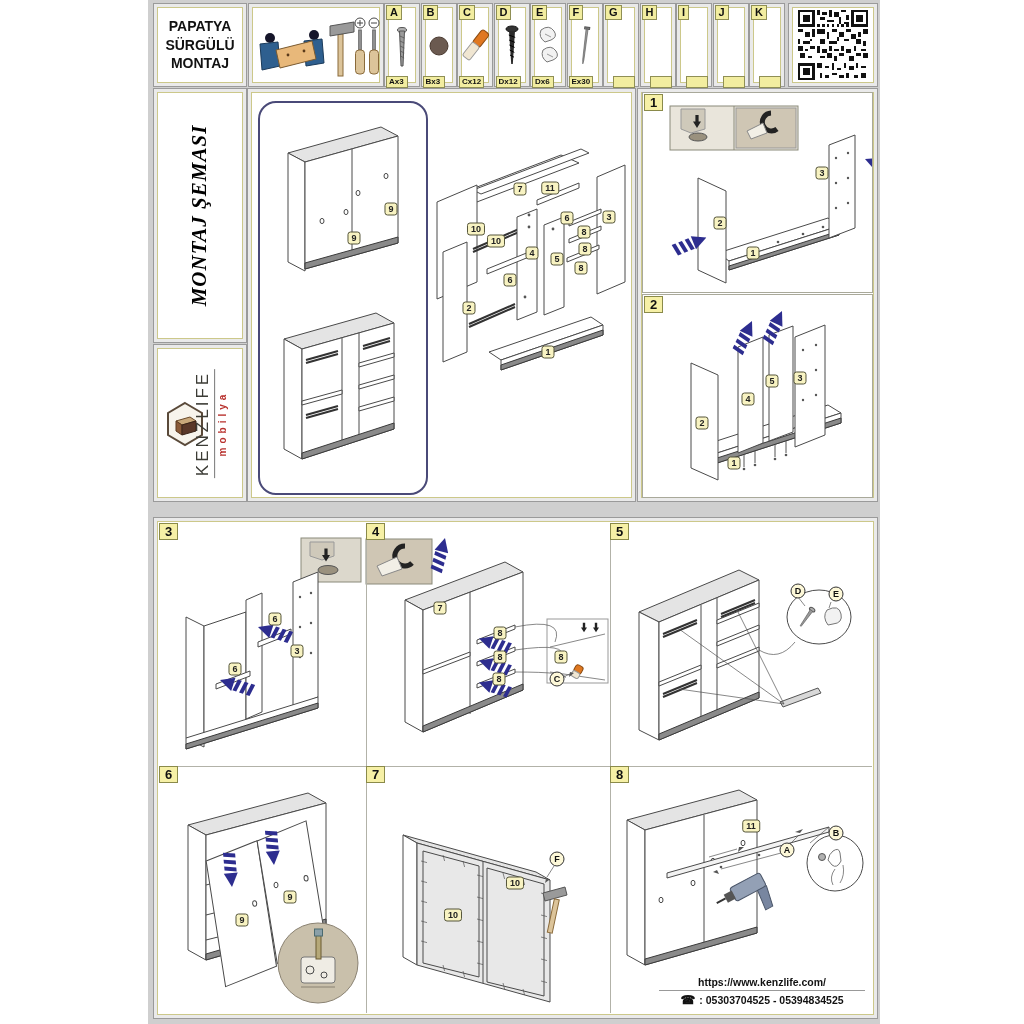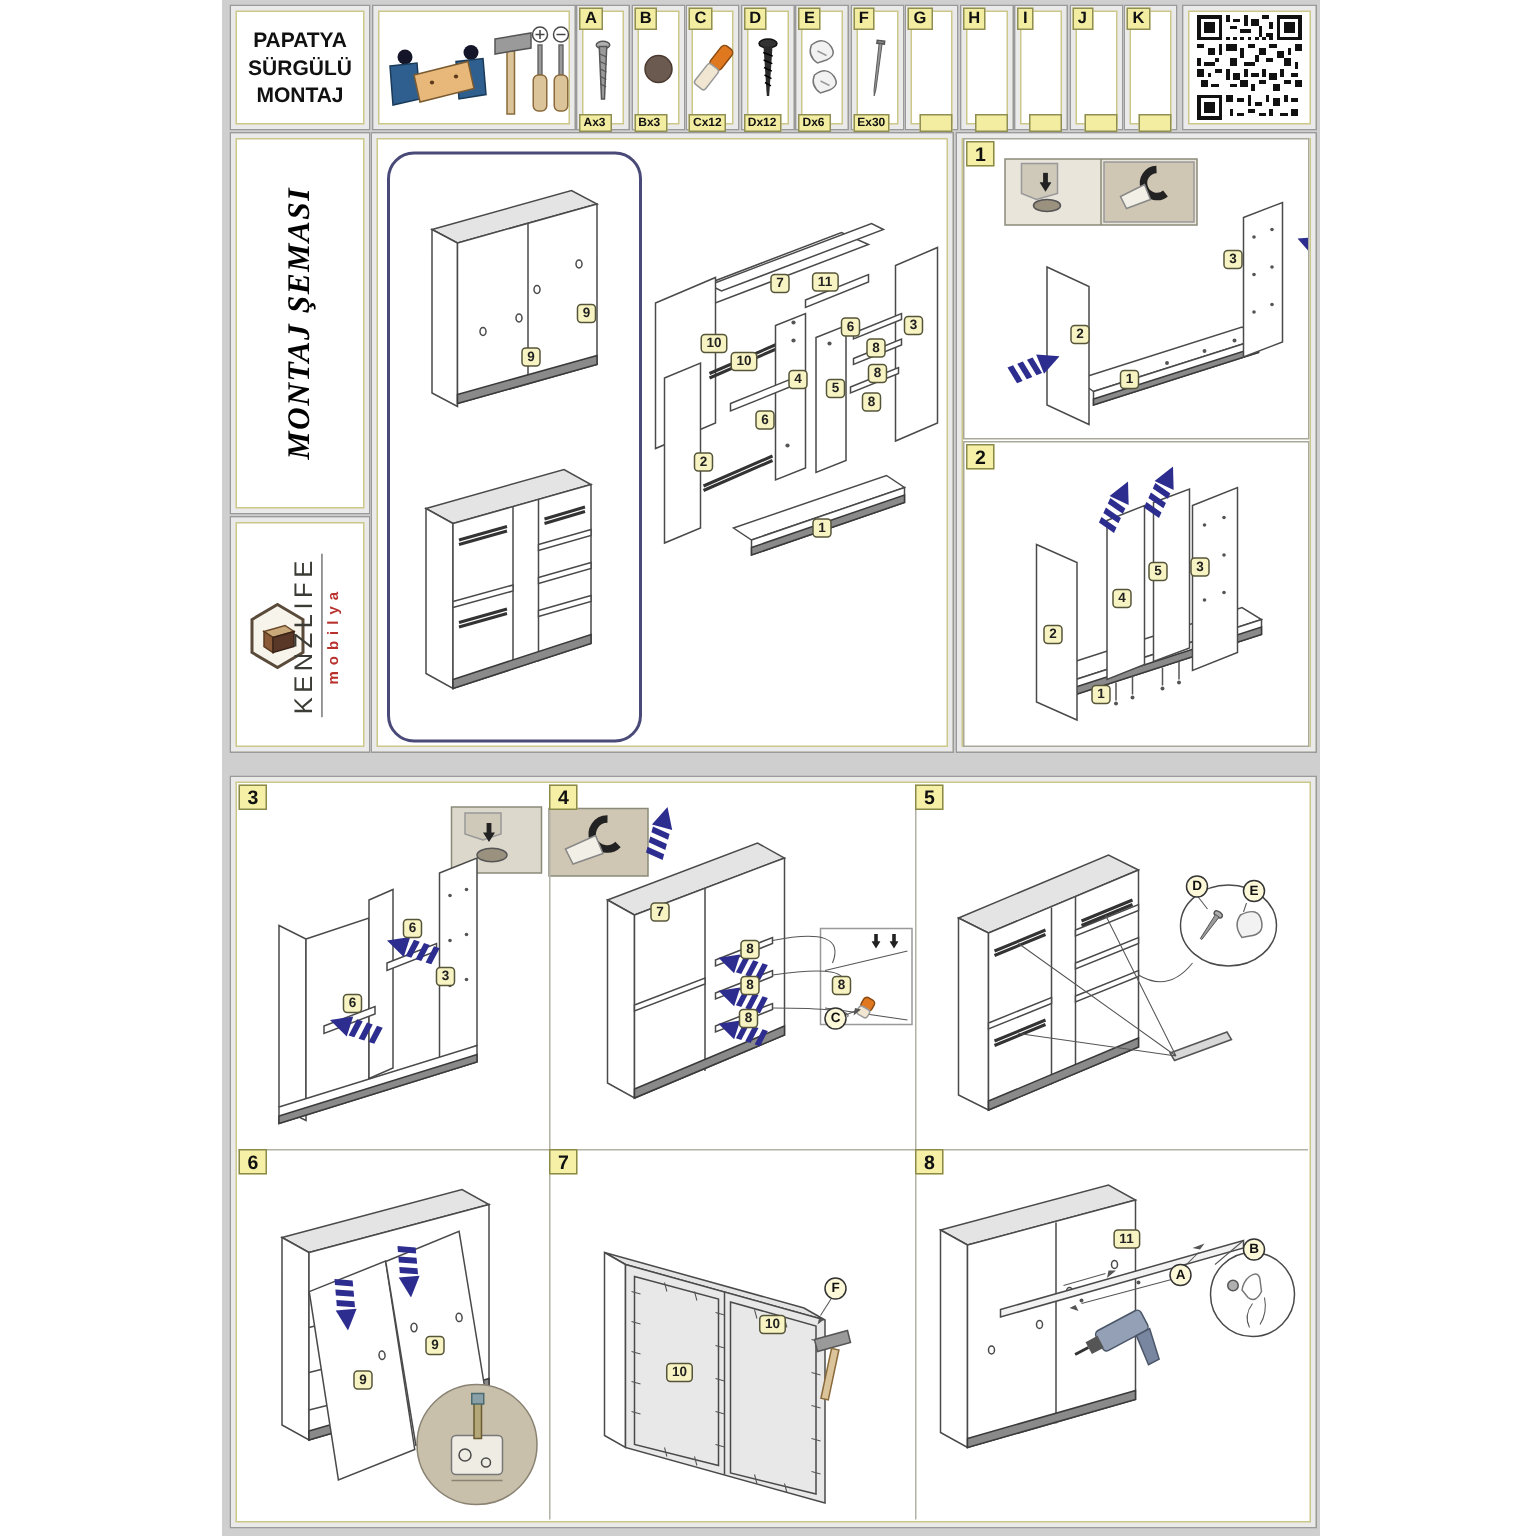--- a/index.html
+++ b/index.html
@@ -665,13 +665,20 @@
     <circle cx="226" cy="98" r="28" class="nofill" stroke="#666"></circle>
     <path class="thin" d="M220,62 L201,78"></path>
     <circle cx="213" cy="92" r="3.5" fill="#b0b0b0" stroke="#555"></circle>
     <path d="M224,86 q6,-4 7,2 l1,8 q-4,8 -9,4 l-4,-5 q1,-6 5,-9 z" fill="#fff" stroke="#777"></path>
     <path class="thin" d="M226,104 q-6,8 -2,16 M234,100 q2,10 -3,18"></path>
   </svg>
   <div class="tag" style="left:142px;top:61px">11</div>
   <div class="cletter" style="left:178px;top:85px">A</div>
   <div class="cletter" style="left:227px;top:68px">B</div>
 
+  <div class="footer">
+    <div class="site">https://www.kenzlife.com/</div>
+    <div class="phones">
+      <span class="phoneicon">☎</span>
+      <span>: 05303704525 - 05394834525</span>
+    </div>
+  </div>
 </div>
 
 </body></html>

